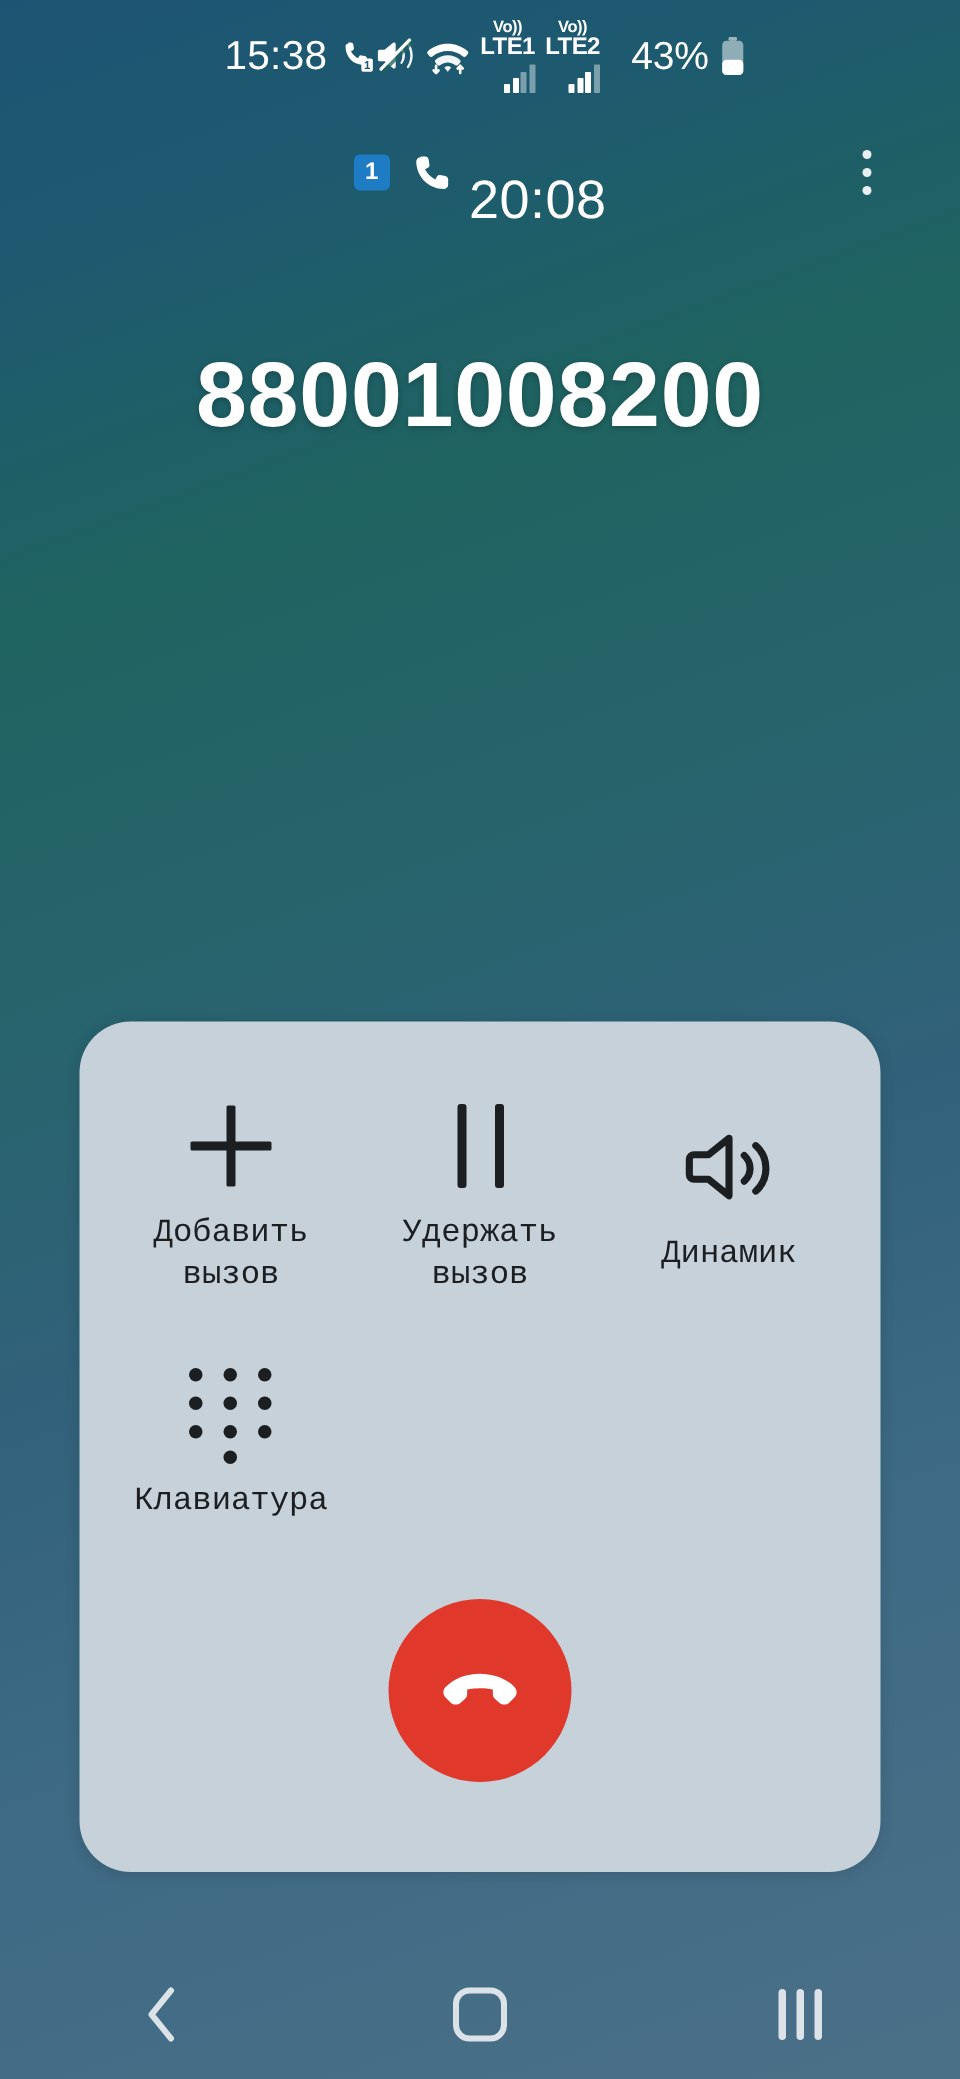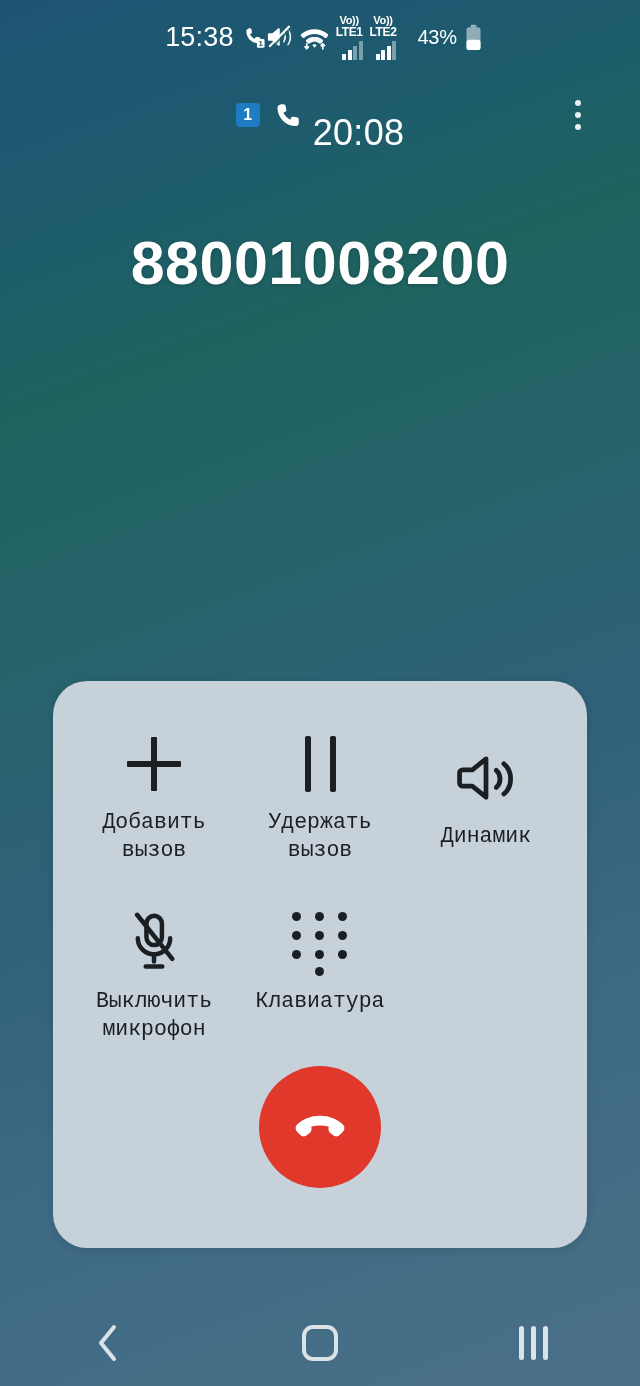--- a/index.html
+++ b/index.html
@@ -26,30 +26,30 @@
   
   #status-bar {
     position:absolute; top:0; left:0; right:0; height:74px;
     display:flex; align-items:center; justify-content:center;
     padding:0 22px 0 30px;
     color:#ffffff;
   }
   .sb-left { display:flex; align-items:center; gap:9px; }
   .sb-clock { font-size:27px; letter-spacing:.2px; }
   .sb-right { display:flex; align-items:center; gap:7px; }
-  .sb-batt-text { font-size:20px; letter-spacing:-.2px; margin-left:14px; }
+  .sb-batt-text { font-size:26px; letter-spacing:-.2px; margin-left:14px; }
 
   
   .icon-callfwd { width:23px; height:23px; display:block; }
   .icon-mute { width:27px; height:24px; display:block; }
   .icon-wifi { width:29px; height:25px; display:block; }
   .sig-group { display:flex; align-items:flex-end; gap:3px;flex-direction:column; }
   .volte-stack { display:flex; flex-direction:column; align-items:center; line-height:1; }
   .volte-top { font-size:11px; font-weight:bold; letter-spacing:-.3px; }
-  .volte-bot { font-size:12px; font-weight:bold; letter-spacing:-.4px; }
+  .volte-bot { font-size:16px; font-weight:bold; letter-spacing:-.4px; }
   .bars { display:flex; align-items:flex-end; gap:1.5px; height:19px; }
   .bars i { display:block; width:4px; background:#ffffff; border-radius:.5px; }
   .bars i.b1 { height:6px; }
   .bars i.b2 { height:10px; }
   .bars i.b3 { height:14px; }
   .bars i.b4 { height:19px; }
   .bars i.dim { opacity:.42; }
   .icon-batt { width:19px; height:27px; display:block; }
 
   
@@ -291,32 +291,20 @@
         <span class="ctl-icon">
           <svg width="62" height="56" viewBox="0 0 34 30">
             <path d="M17 4.5 9.5 10.5H4.2c-.9 0-1.7.8-1.7 1.7v5.6c0 .9.8 1.7 1.7 1.7h5.3l7.5 6V4.5z" stroke="#1b1f22" stroke-width="2.6" stroke-linejoin="round" fill="none"></path>
             <path d="M22.6 10.8c1.3 1.2 2.1 2.8 2.1 4.7s-.8 3.5-2.1 4.7" stroke="#1b1f22" stroke-width="2.6" stroke-linecap="round" fill="none"></path>
             <path d="M26.8 7.2c2.3 2 3.7 4.9 3.7 8.3s-1.4 6.3-3.7 8.3" stroke="#1b1f22" stroke-width="2.6" stroke-linecap="round" fill="none"></path>
           </svg>
         </span>
         <span class="ctl-label">Динамик</span>
       </button>
 
-      <button class="ctl ctl-row2">
-        <span class="ctl-icon">
-          <svg width="52" height="62" viewBox="0 0 30 36">
-            <rect x="10.6" y="2.2" width="9" height="17" rx="4.5" stroke="#1b1f22" stroke-width="2.6" fill="none"></rect>
-            <path d="M5.6 15.2c0 5.2 4.2 9.4 9.4 9.4s9.4-4.2 9.4-9.4" stroke="#1b1f22" stroke-width="2.6" stroke-linecap="round" fill="none"></path>
-            <path d="M15 24.6v4.2" stroke="#1b1f22" stroke-width="2.6" stroke-linecap="round"></path>
-            <path d="M10.2 31.6h9.6" stroke="#1b1f22" stroke-width="2.6" stroke-linecap="round"></path>
-            <path d="M5.2 1.6 25.6 27.2" stroke="#1b1f22" stroke-width="2.6" stroke-linecap="round" fill="none"></path>
-          </svg>
-        </span>
-        <span class="ctl-label">Выключить<br>микрофон</span>
-      </button>
 
       <button class="ctl ctl-row2">
         <span class="ctl-icon">
           <span class="ico-keypad">
             <i style="left:0;   top:0"></i>
               <i style="left:23px;top:0"></i>
               <i style="left:46px;top:0"></i>
             <i style="left:0;   top:19px"></i>
               <i style="left:23px;top:19px"></i>
               <i style="left:46px;top:19px"></i>

